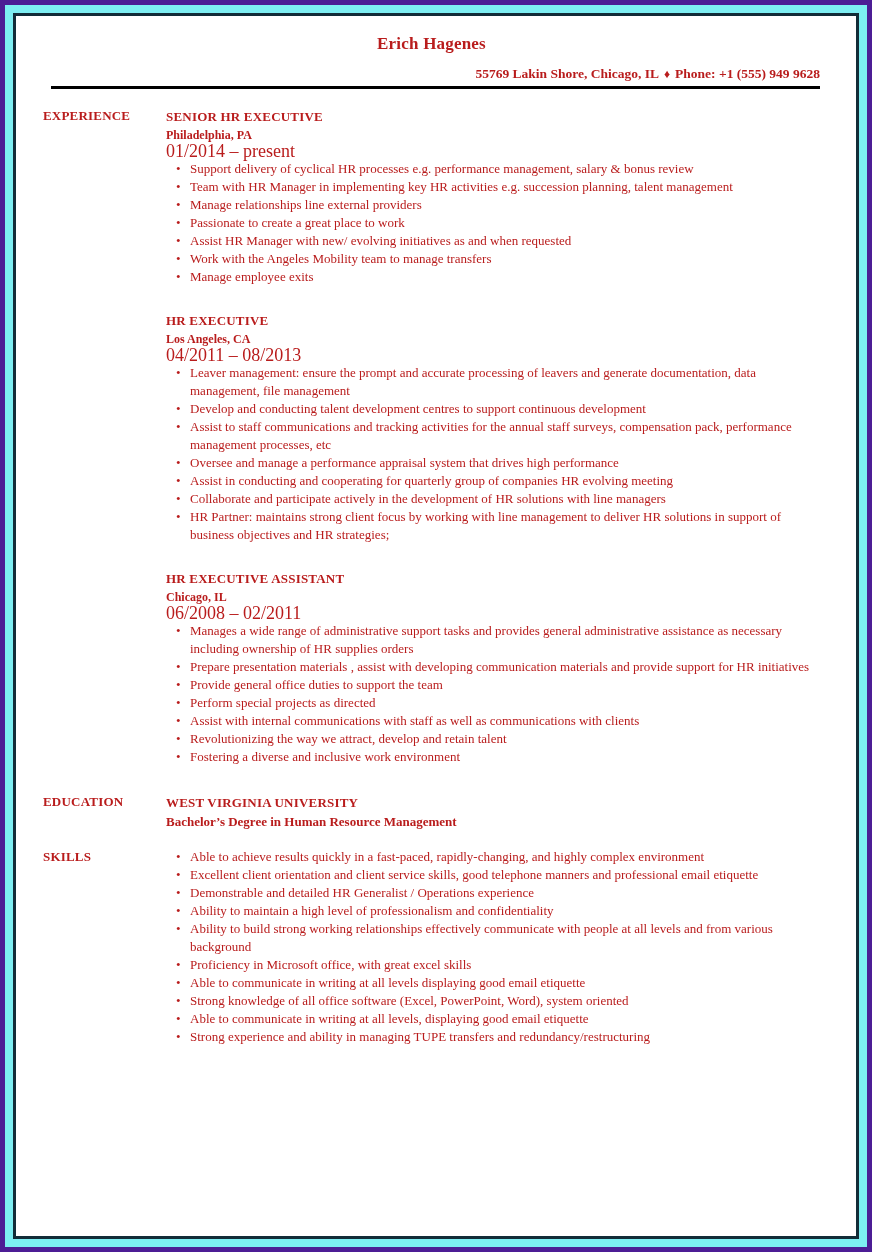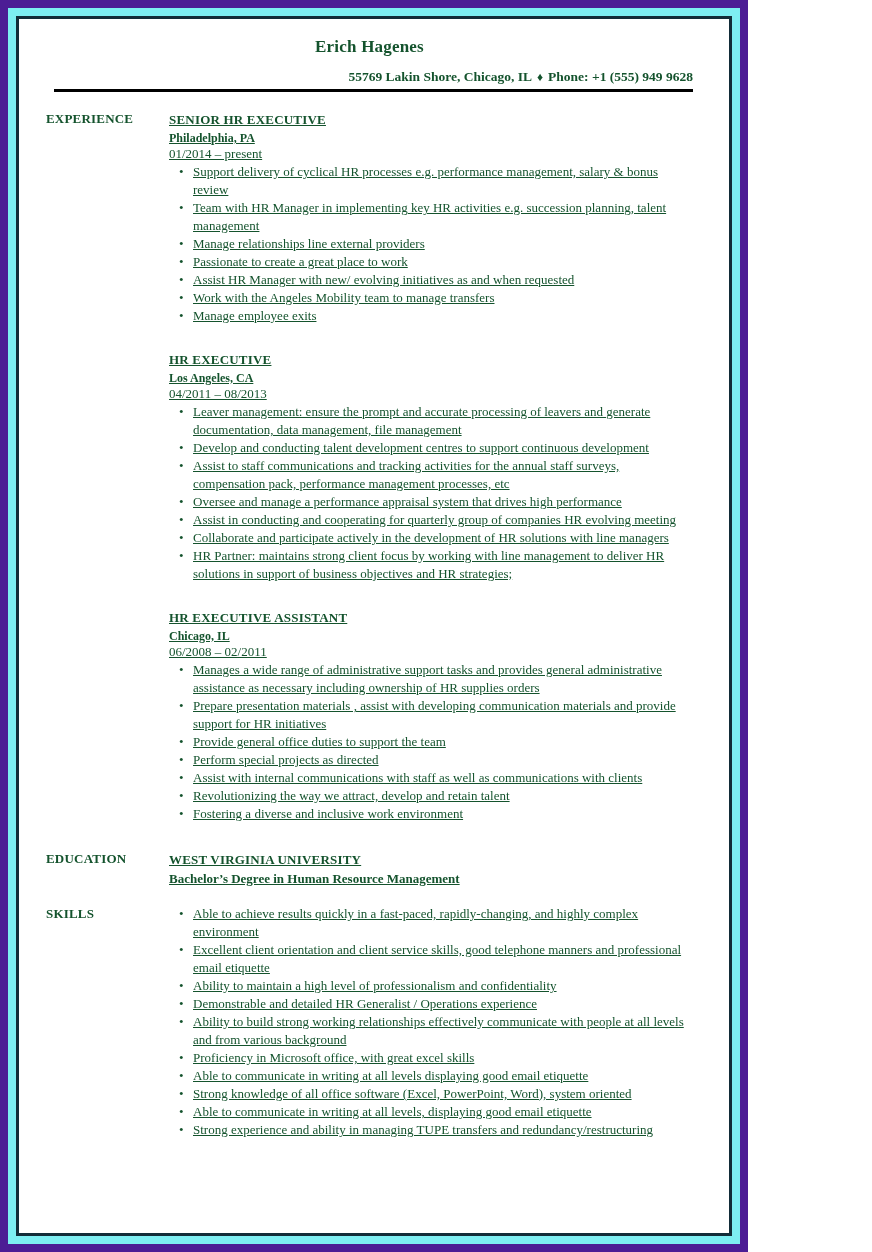--- a/index.html
+++ b/index.html
@@ -1,21 +1,21 @@
 <!DOCTYPE html>
 <html><head>
 <meta charset="utf-8">
 <style>
   html, body { margin: 0; padding: 0; background: #ffffff; }
   .page {
-    width: 748px; height: 1252px;
+    width: 872px; height: 1252px;
     box-sizing: border-box;
-    border: 8px solid #4c1d95;
+    border: 5px solid #4c1d95;
     font-family: "Liberation Serif", "DejaVu Serif", serif;
-    color: #14532d;
+    color: #b91c1c;
   }
   .frame-cyan {
     width: 100%; height: 100%;
     box-sizing: border-box;
     border: 8px solid #7deef2;
   }
   .frame-inner {
     width: 100%; height: 100%;
     box-sizing: border-box;
     border: 3px solid #122c38;
@@ -52,26 +52,26 @@
   .row { display: flex; align-items: flex-start; }
   .section-experience { margin-top: 18px; }
   .section-education  { margin-top: 27px; }
   .section-skills     { margin-top: 17px; }
   .label-col {
     width: 123px; flex-shrink: 0;
     font-size: 13px; line-height: 18px;
     font-weight: bold;
     letter-spacing: 0.2px;
   }
-  .content-col { flex: 1; min-width: 0; font-size: 13px; line-height: 18px; text-decoration: underline; }
+  .content-col { flex: 1; min-width: 0; font-size: 13px; line-height: 18px; }
   
   .job + .job { margin-top: 25px; }
   .job-title    { font-weight: bold; font-size: 13px; line-height: 20px; letter-spacing: 0.2px; }
   .job-location { font-weight: bold; font-size: 12px; line-height: 16px; }
-  .job-dates    { font-size: 13px; line-height: 16px; margin-bottom: 1px; }
+  .job-dates    { font-size: 18px; line-height: 16px; margin-bottom: 1px; }
   
   ul.bullets { list-style: none; margin: 0; padding: 0 0 0 24px; }
   ul.bullets li { position: relative; line-height: 18px; }
   ul.bullets li::before {
     content: "\2022";
     position: absolute;
     left: -14px; top: 0;
     font-size: 13px;
   }
   
@@ -157,22 +157,22 @@
           </div>
         </section>
 
         <section class="row section-skills">
           <div class="label-col">SKILLS</div>
           <div class="content-col">
             <ul class="bullets">
 
             <li>Able to achieve results quickly in a fast-paced, rapidly-changing, and highly complex environment</li>
                 <li>Excellent client orientation and client service skills, good telephone manners and professional email etiquette</li>
+                <li>Demonstrable and detailed HR Generalist / Operations experience</li>
                 <li>Ability to maintain a high level of professionalism and confidentiality</li>
-                <li>Demonstrable and detailed HR Generalist / Operations experience</li>
                 <li>Ability to build strong working relationships effectively communicate with people at all levels and from various background</li>
                 <li>Proficiency in Microsoft office, with great excel skills</li>
                 <li>Able to communicate in writing at all levels displaying good email etiquette</li>
                 <li>Strong knowledge of all office software (Excel, PowerPoint, Word), system oriented</li>
                 <li>Able to communicate in writing at all levels, displaying good email etiquette</li>
                 <li>Strong experience and ability in managing TUPE transfers and redundancy/restructuring</li>
               </ul>
           </div>
         </section>
 

